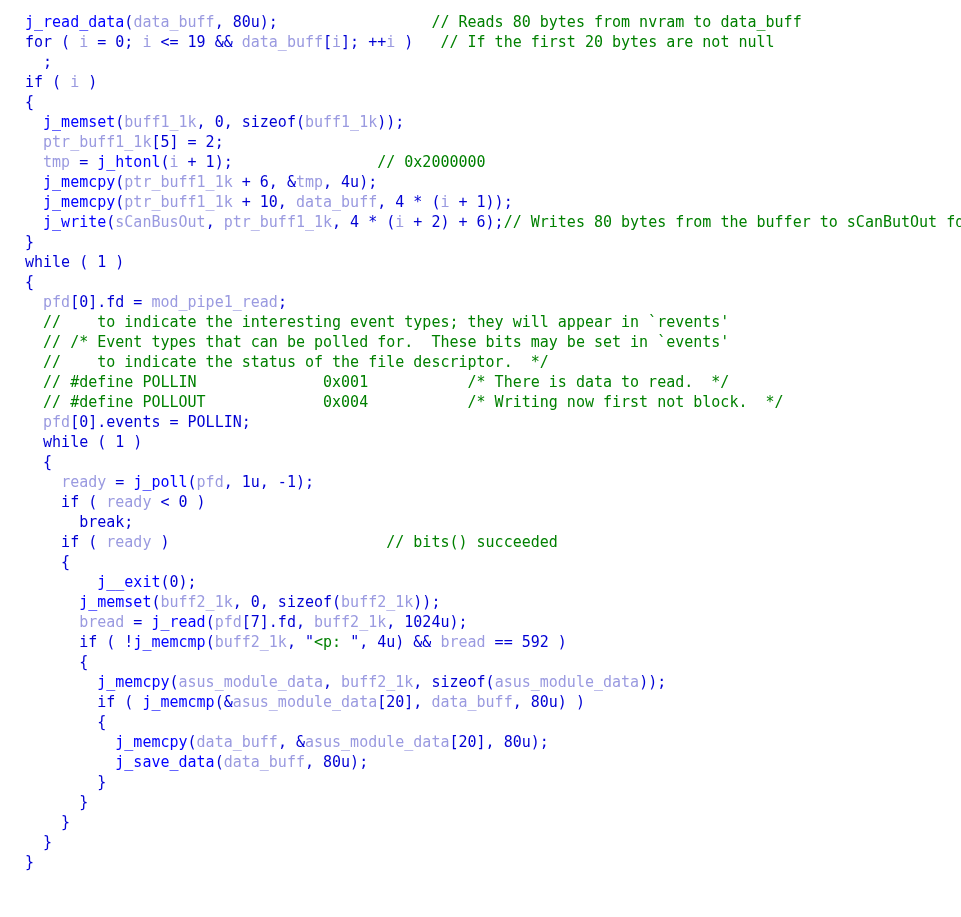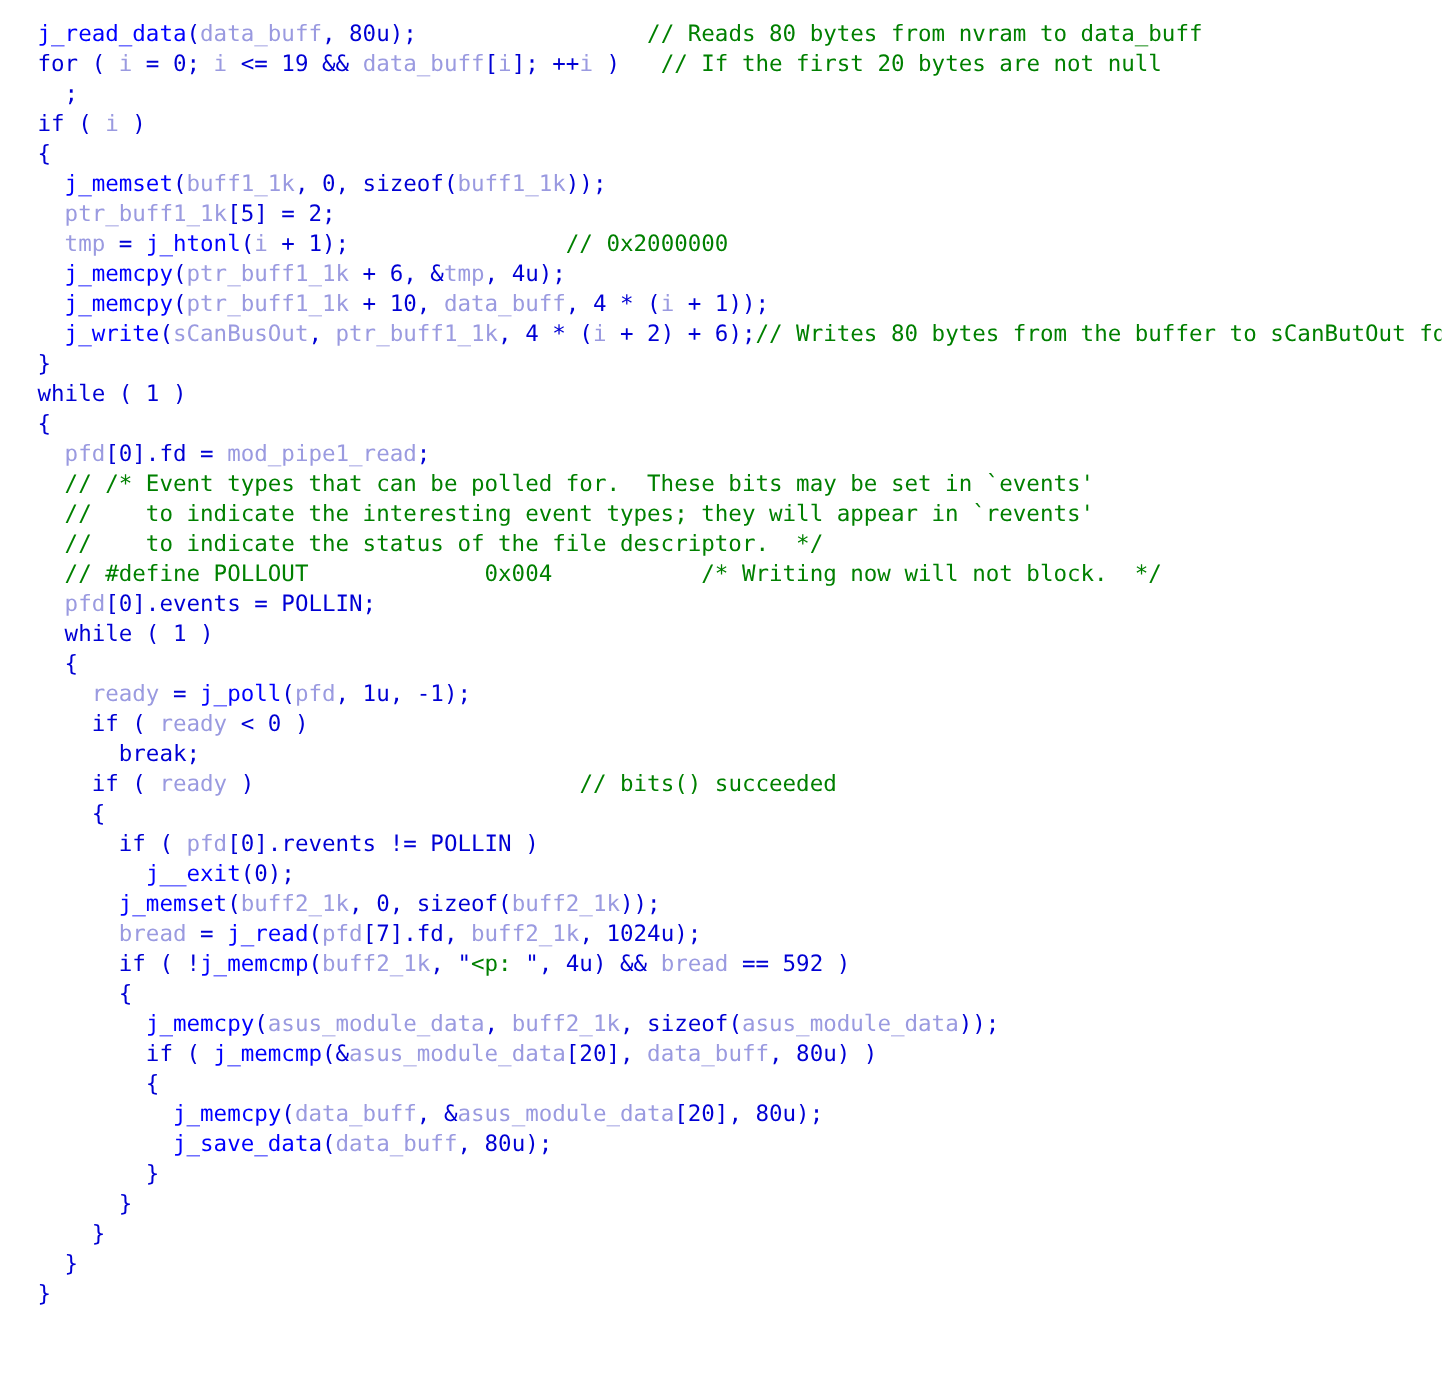--- a/index.html
+++ b/index.html
@@ -55,33 +55,33 @@
     <div class="code-line"><span class="t-kw">  </span><span class="t-fn">j_memset</span><span class="t-kw">(</span><span class="t-var">buff1_1k</span><span class="t-kw">, 0, sizeof(</span><span class="t-var">buff1_1k</span><span class="t-kw">));</span></div>
     <div class="code-line"><span class="t-kw">  </span><span class="t-var">ptr_buff1_1k</span><span class="t-kw">[5] = 2;</span></div>
     <div class="code-line"><span class="t-kw">  </span><span class="t-var">tmp</span><span class="t-kw"> = </span><span class="t-fn">j_htonl</span><span class="t-kw">(</span><span class="t-var">i</span><span class="t-kw"> + 1);</span><span class="t-pln">                </span><span class="t-cmt">// 0x2000000</span></div>
     <div class="code-line"><span class="t-kw">  </span><span class="t-fn">j_memcpy</span><span class="t-kw">(</span><span class="t-var">ptr_buff1_1k</span><span class="t-kw"> + 6, &amp;</span><span class="t-var">tmp</span><span class="t-kw">, 4u);</span></div>
     <div class="code-line"><span class="t-kw">  </span><span class="t-fn">j_memcpy</span><span class="t-kw">(</span><span class="t-var">ptr_buff1_1k</span><span class="t-kw"> + 10, </span><span class="t-var">data_buff</span><span class="t-kw">, 4 * (</span><span class="t-var">i</span><span class="t-kw"> + 1));</span></div>
     <div class="code-line"><span class="t-kw">  </span><span class="t-fn">j_write</span><span class="t-kw">(</span><span class="t-var">sCanBusOut</span><span class="t-kw">, </span><span class="t-var">ptr_buff1_1k</span><span class="t-kw">, 4 * (</span><span class="t-var">i</span><span class="t-kw"> + 2) + 6);</span><span class="t-cmt">// Writes 80 bytes from the buffer to sCanButOut fd</span></div>
     <div class="code-line"><span class="t-kw">}</span></div>
     <div class="code-line"><span class="t-kw">while ( 1 )</span></div>
     <div class="code-line"><span class="t-kw">{</span></div>
     <div class="code-line"><span class="t-kw">  </span><span class="t-var">pfd</span><span class="t-kw">[0].fd = </span><span class="t-var">mod_pipe1_read</span><span class="t-kw">;</span></div>
+    <div class="code-line"><span class="t-kw">  </span><span class="t-cmt">//    to indicate the interesting event types; they will appear in `revents'</span></div>
     <div class="code-line"><span class="t-kw">  </span><span class="t-cmt">// /* Event types that can be polled for.  These bits may be set in `events'</span></div>
-    <div class="code-line"><span class="t-kw">  </span><span class="t-cmt">//    to indicate the interesting event types; they will appear in `revents'</span></div>
     <div class="code-line"><span class="t-kw">  </span><span class="t-cmt">//    to indicate the status of the file descriptor.  */</span></div>
-    <div class="code-line"><span class="t-kw">  </span><span class="t-cmt">// #define POLLOUT             0x004           /* Writing now will not block.  */</span></div>
+    <div class="code-line"><span class="t-kw">  </span><span class="t-cmt">// #define POLLIN              0x001           /* There is data to read.  */</span></div>
+    <div class="code-line"><span class="t-kw">  </span><span class="t-cmt">// #define POLLOUT             0x004           /* Writing now first not block.  */</span></div>
     <div class="code-line"><span class="t-kw">  </span><span class="t-var">pfd</span><span class="t-kw">[0].events = POLLIN;</span></div>
     <div class="code-line"><span class="t-kw">  while ( 1 )</span></div>
     <div class="code-line"><span class="t-kw">  {</span></div>
     <div class="code-line"><span class="t-kw">    </span><span class="t-var">ready</span><span class="t-kw"> = </span><span class="t-fn">j_poll</span><span class="t-kw">(</span><span class="t-var">pfd</span><span class="t-kw">, 1u, -1);</span></div>
     <div class="code-line"><span class="t-kw">    if ( </span><span class="t-var">ready</span><span class="t-kw"> &lt; 0 )</span></div>
     <div class="code-line"><span class="t-kw">      break;</span></div>
     <div class="code-line"><span class="t-kw">    if ( </span><span class="t-var">ready</span><span class="t-kw"> )</span><span class="t-pln">                        </span><span class="t-cmt">// bits() succeeded</span></div>
     <div class="code-line"><span class="t-kw">    {</span></div>
-    <div class="code-line"><span class="t-kw">      if ( </span><span class="t-var">pfd</span><span class="t-kw">[0].revents != POLLIN )</span></div>
     <div class="code-line"><span class="t-kw">        </span><span class="t-fn">j__exit</span><span class="t-kw">(0);</span></div>
     <div class="code-line"><span class="t-kw">      </span><span class="t-fn">j_memset</span><span class="t-kw">(</span><span class="t-var">buff2_1k</span><span class="t-kw">, 0, sizeof(</span><span class="t-var">buff2_1k</span><span class="t-kw">));</span></div>
     <div class="code-line"><span class="t-kw">      </span><span class="t-var">bread</span><span class="t-kw"> = </span><span class="t-fn">j_read</span><span class="t-kw">(</span><span class="t-var">pfd</span><span class="t-kw">[7].fd, </span><span class="t-var">buff2_1k</span><span class="t-kw">, 1024u);</span></div>
     <div class="code-line"><span class="t-kw">      if ( !</span><span class="t-fn">j_memcmp</span><span class="t-kw">(</span><span class="t-var">buff2_1k</span><span class="t-kw">, </span><span class="t-strq">"</span><span class="t-str">&lt;p: </span><span class="t-strq">"</span><span class="t-kw">, 4u) &amp;&amp; </span><span class="t-var">bread</span><span class="t-kw"> == 592 )</span></div>
     <div class="code-line"><span class="t-kw">      {</span></div>
     <div class="code-line"><span class="t-kw">        </span><span class="t-fn">j_memcpy</span><span class="t-kw">(</span><span class="t-var">asus_module_data</span><span class="t-kw">, </span><span class="t-var">buff2_1k</span><span class="t-kw">, sizeof(</span><span class="t-var">asus_module_data</span><span class="t-kw">));</span></div>
     <div class="code-line"><span class="t-kw">        if ( </span><span class="t-fn">j_memcmp</span><span class="t-kw">(&amp;</span><span class="t-var">asus_module_data</span><span class="t-kw">[20], </span><span class="t-var">data_buff</span><span class="t-kw">, 80u) )</span></div>
     <div class="code-line"><span class="t-kw">        {</span></div>
     <div class="code-line"><span class="t-kw">          </span><span class="t-fn">j_memcpy</span><span class="t-kw">(</span><span class="t-var">data_buff</span><span class="t-kw">, &amp;</span><span class="t-var">asus_module_data</span><span class="t-kw">[20], 80u);</span></div>
     <div class="code-line"><span class="t-kw">          </span><span class="t-fn">j_save_data</span><span class="t-kw">(</span><span class="t-var">data_buff</span><span class="t-kw">, 80u);</span></div>

